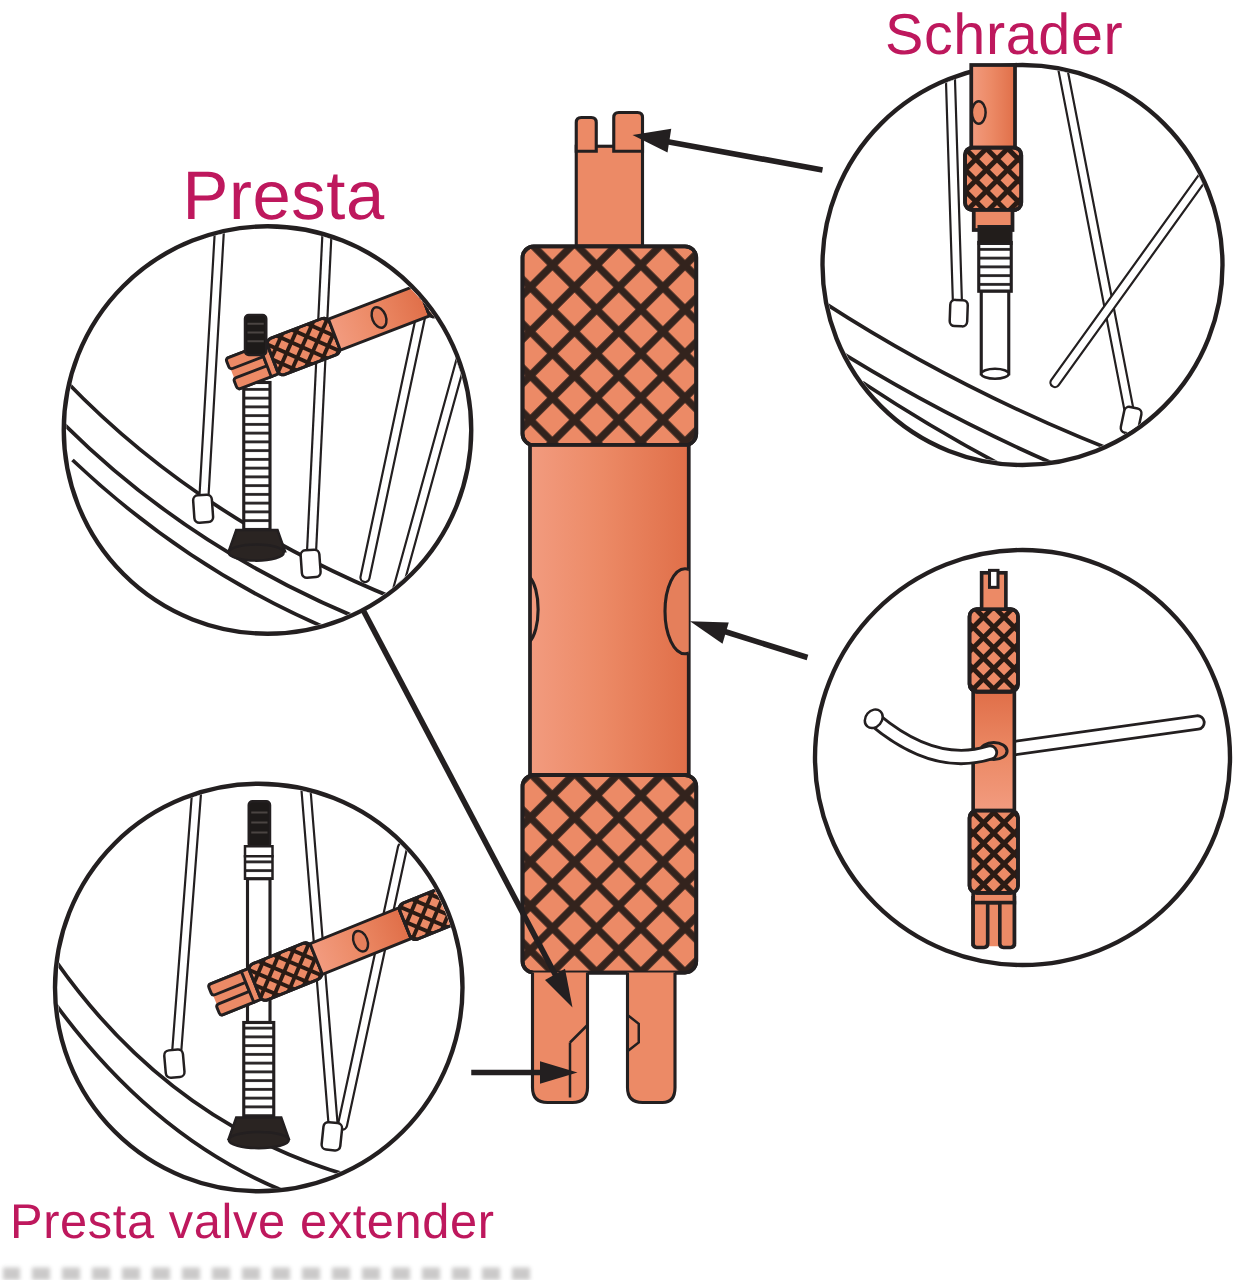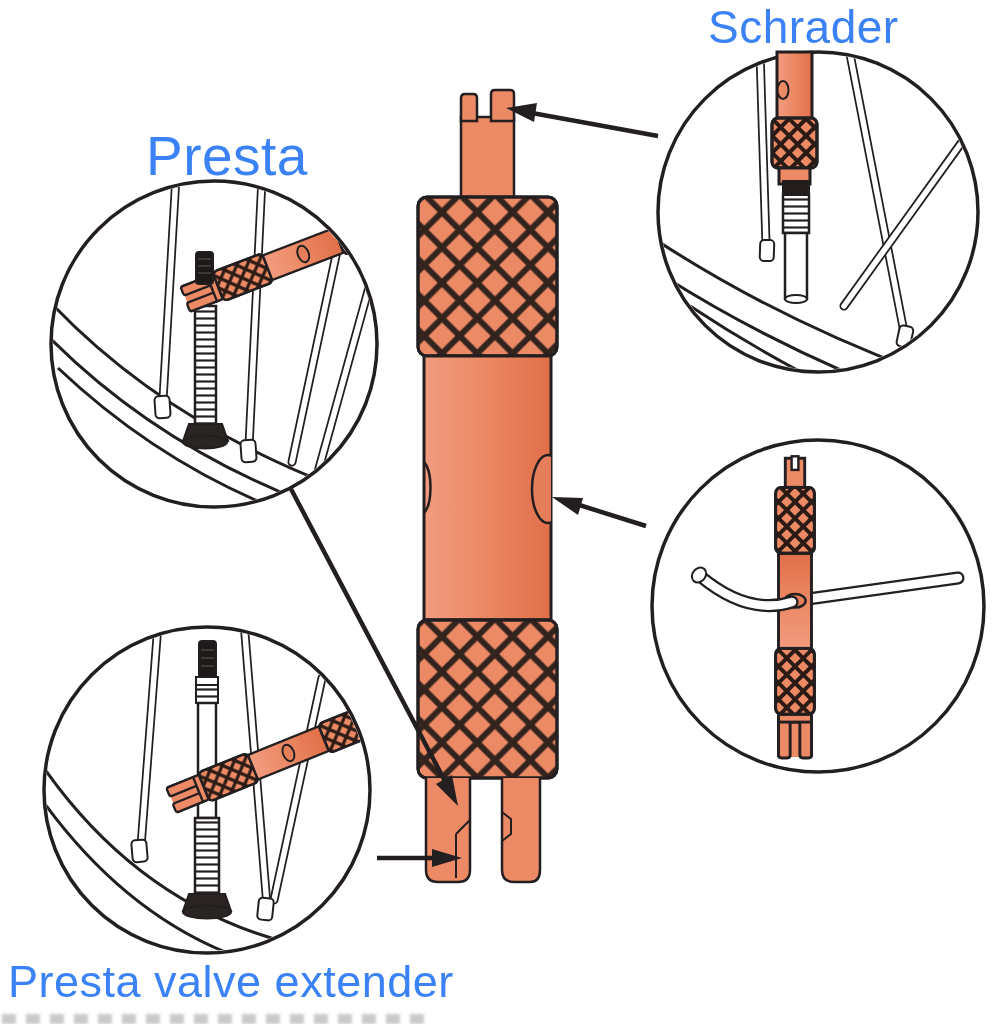--- a/index.html
+++ b/index.html
@@ -1,22 +1,22 @@
 <!DOCTYPE html>
 <html><head>
 <meta charset="utf-8">
 <style>
   html,body{margin:0;padding:0;background:#fff;}
   .stage{position:relative;width:1000px;height:1024px;background:#fff;overflow:hidden;
          font-family:"Liberation Sans", sans-serif;}
   .stage svg{position:absolute;left:0;top:0;}
-  .label{position:absolute;color:#3b82f6;white-space:nowrap;letter-spacing:0.5px;}
+  .label{position:absolute;color:#be185d;white-space:nowrap;letter-spacing:0.5px;}
   .label-presta{left:146px;top:124px;font-size:55px;}
   .label-schrader{left:708px;top:0px;font-size:46px;}
-  .label-extender{left:8px;top:956px;font-size:45px;}
+  .label-extender{left:8px;top:956px;font-size:39px;}
   .crop-artifact{position:absolute;left:2px;top:1014px;width:430px;height:10px;opacity:.30;
      background:repeating-linear-gradient(90deg,#55504f 0 14px,transparent 14px 24px);
      filter:blur(1.5px);}
   .tubeO{stroke:#231f20;stroke-width:9;fill:none;stroke-linecap:round;}
   .tubeI{stroke:#ffffff;stroke-width:5.5;fill:none;stroke-linecap:round;}
   .rim{stroke:#231f20;stroke-width:3;fill:none;}
   .nip{fill:#ffffff;stroke:#231f20;stroke-width:2;}
   .arrowL{stroke:#231f20;stroke-width:4.5;fill:none;}
   .arrowH{fill:#231f20;stroke:none;}
 </style>

